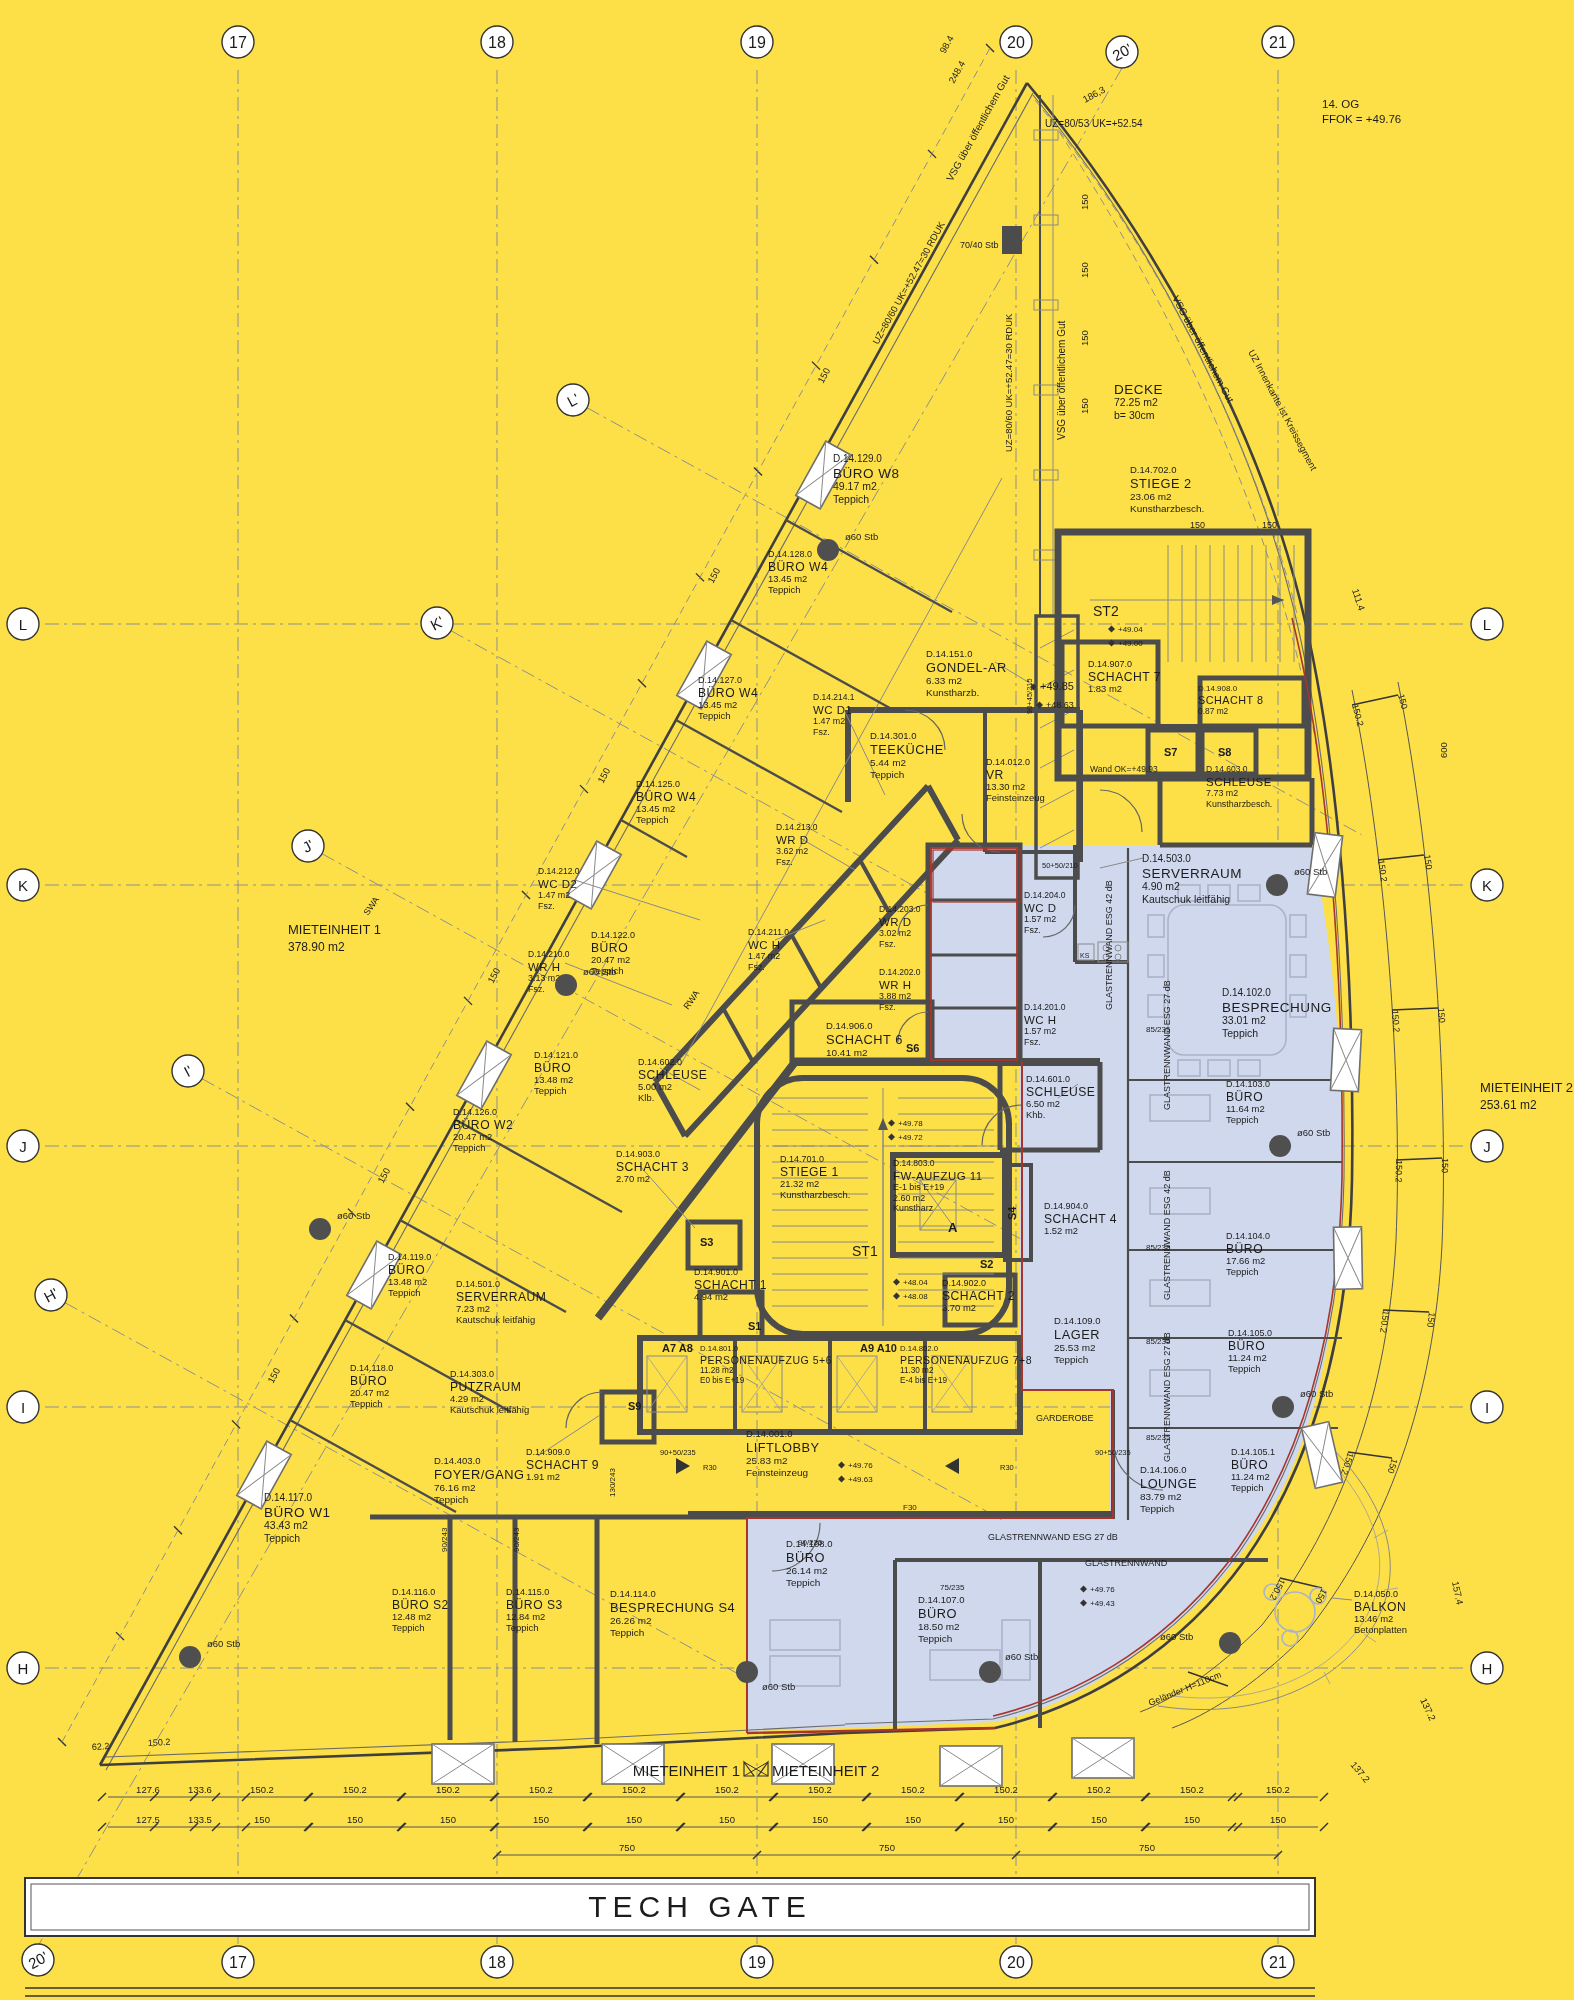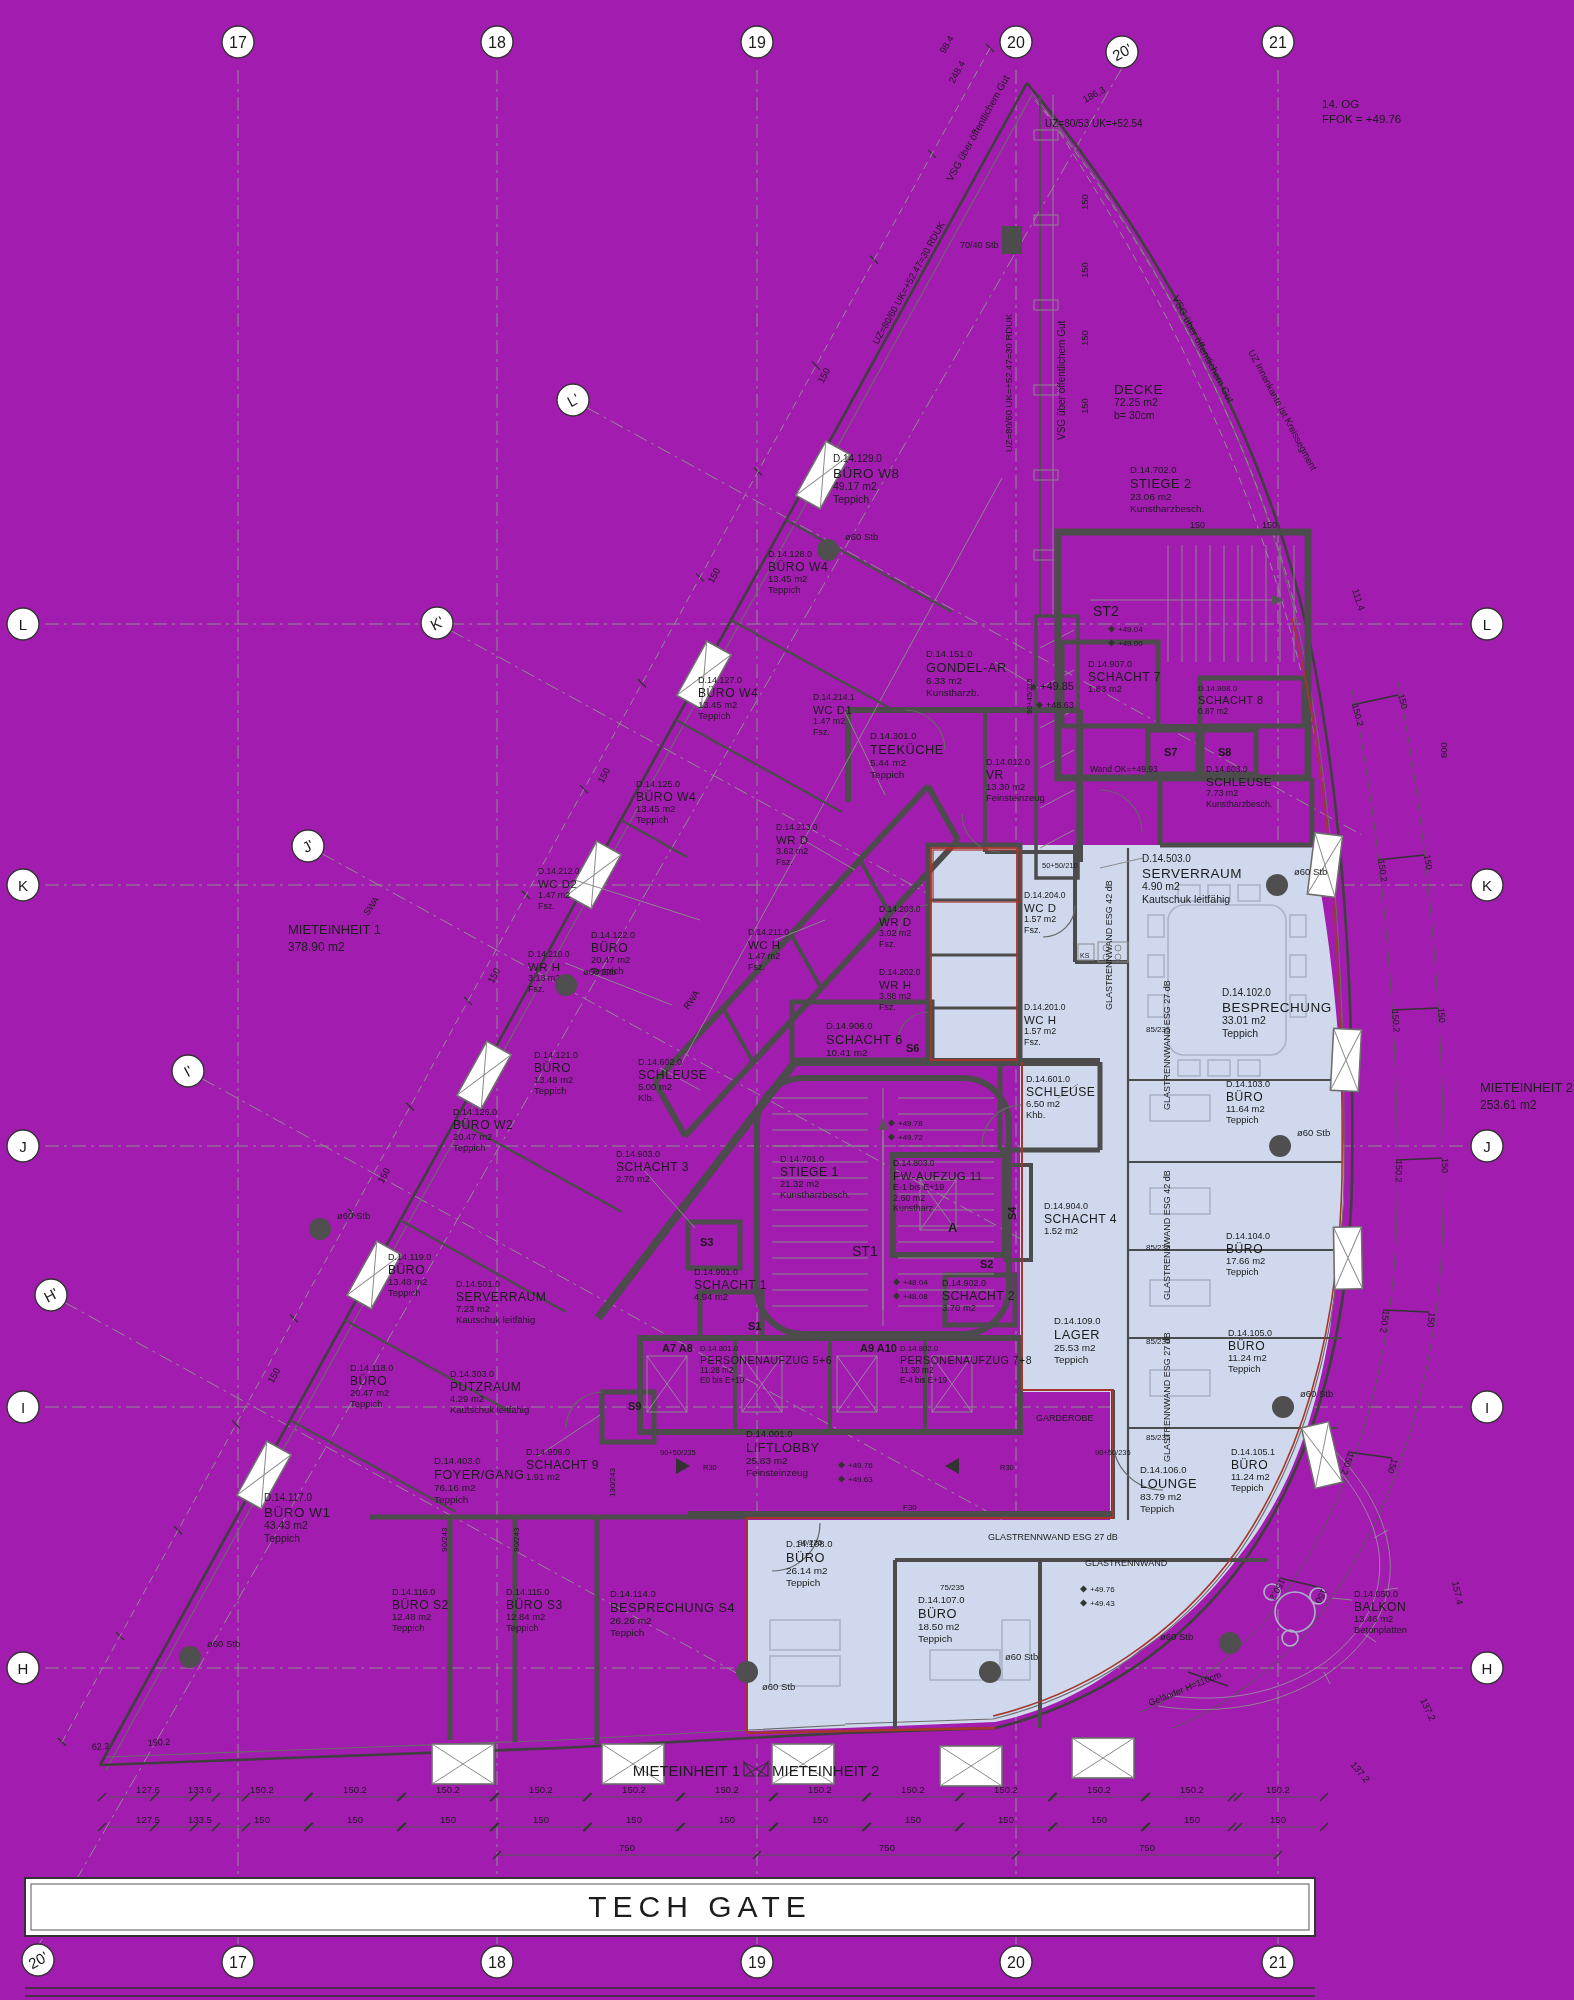--- a/index.html
+++ b/index.html
@@ -1,16 +1,16 @@
 <!DOCTYPE html>
 <html style="--red: #a8352c;"><head>
 <meta charset="utf-8">
 <style>
   html,body{margin:0;padding:0;background:#fff;}
-  #stage{width:1574px;height:2000px;position:relative;background:#a21caf;}
+  #stage{width:1574px;height:2000px;position:relative;background:#fde047;}
   svg{display:block;}
   text{font-family:"Liberation Sans","DejaVu Sans",sans-serif;fill:#1c1c1c;}
   .fac{stroke:#3f3f3f;stroke-width:2.6;fill:none;}
   .faci{stroke:#6b6b6b;stroke-width:1.1;fill:none;}
   .wall{stroke:#4c4c4c;fill:none;stroke-linecap:butt;}
   .thin{stroke:#8a8a8a;stroke-width:1;fill:none;}
   .vthin{stroke:#9a9aa2;stroke-width:.8;fill:none;}
   .furn{stroke:#aab3c8;stroke-width:1.6;fill:none;}
   .grid{stroke:#8f8f8f;stroke-width:1;fill:none;stroke-dasharray:14 5 3 5;}
   .dash{stroke:#8f8f8f;stroke-width:1;fill:none;stroke-dasharray:8 5;}

